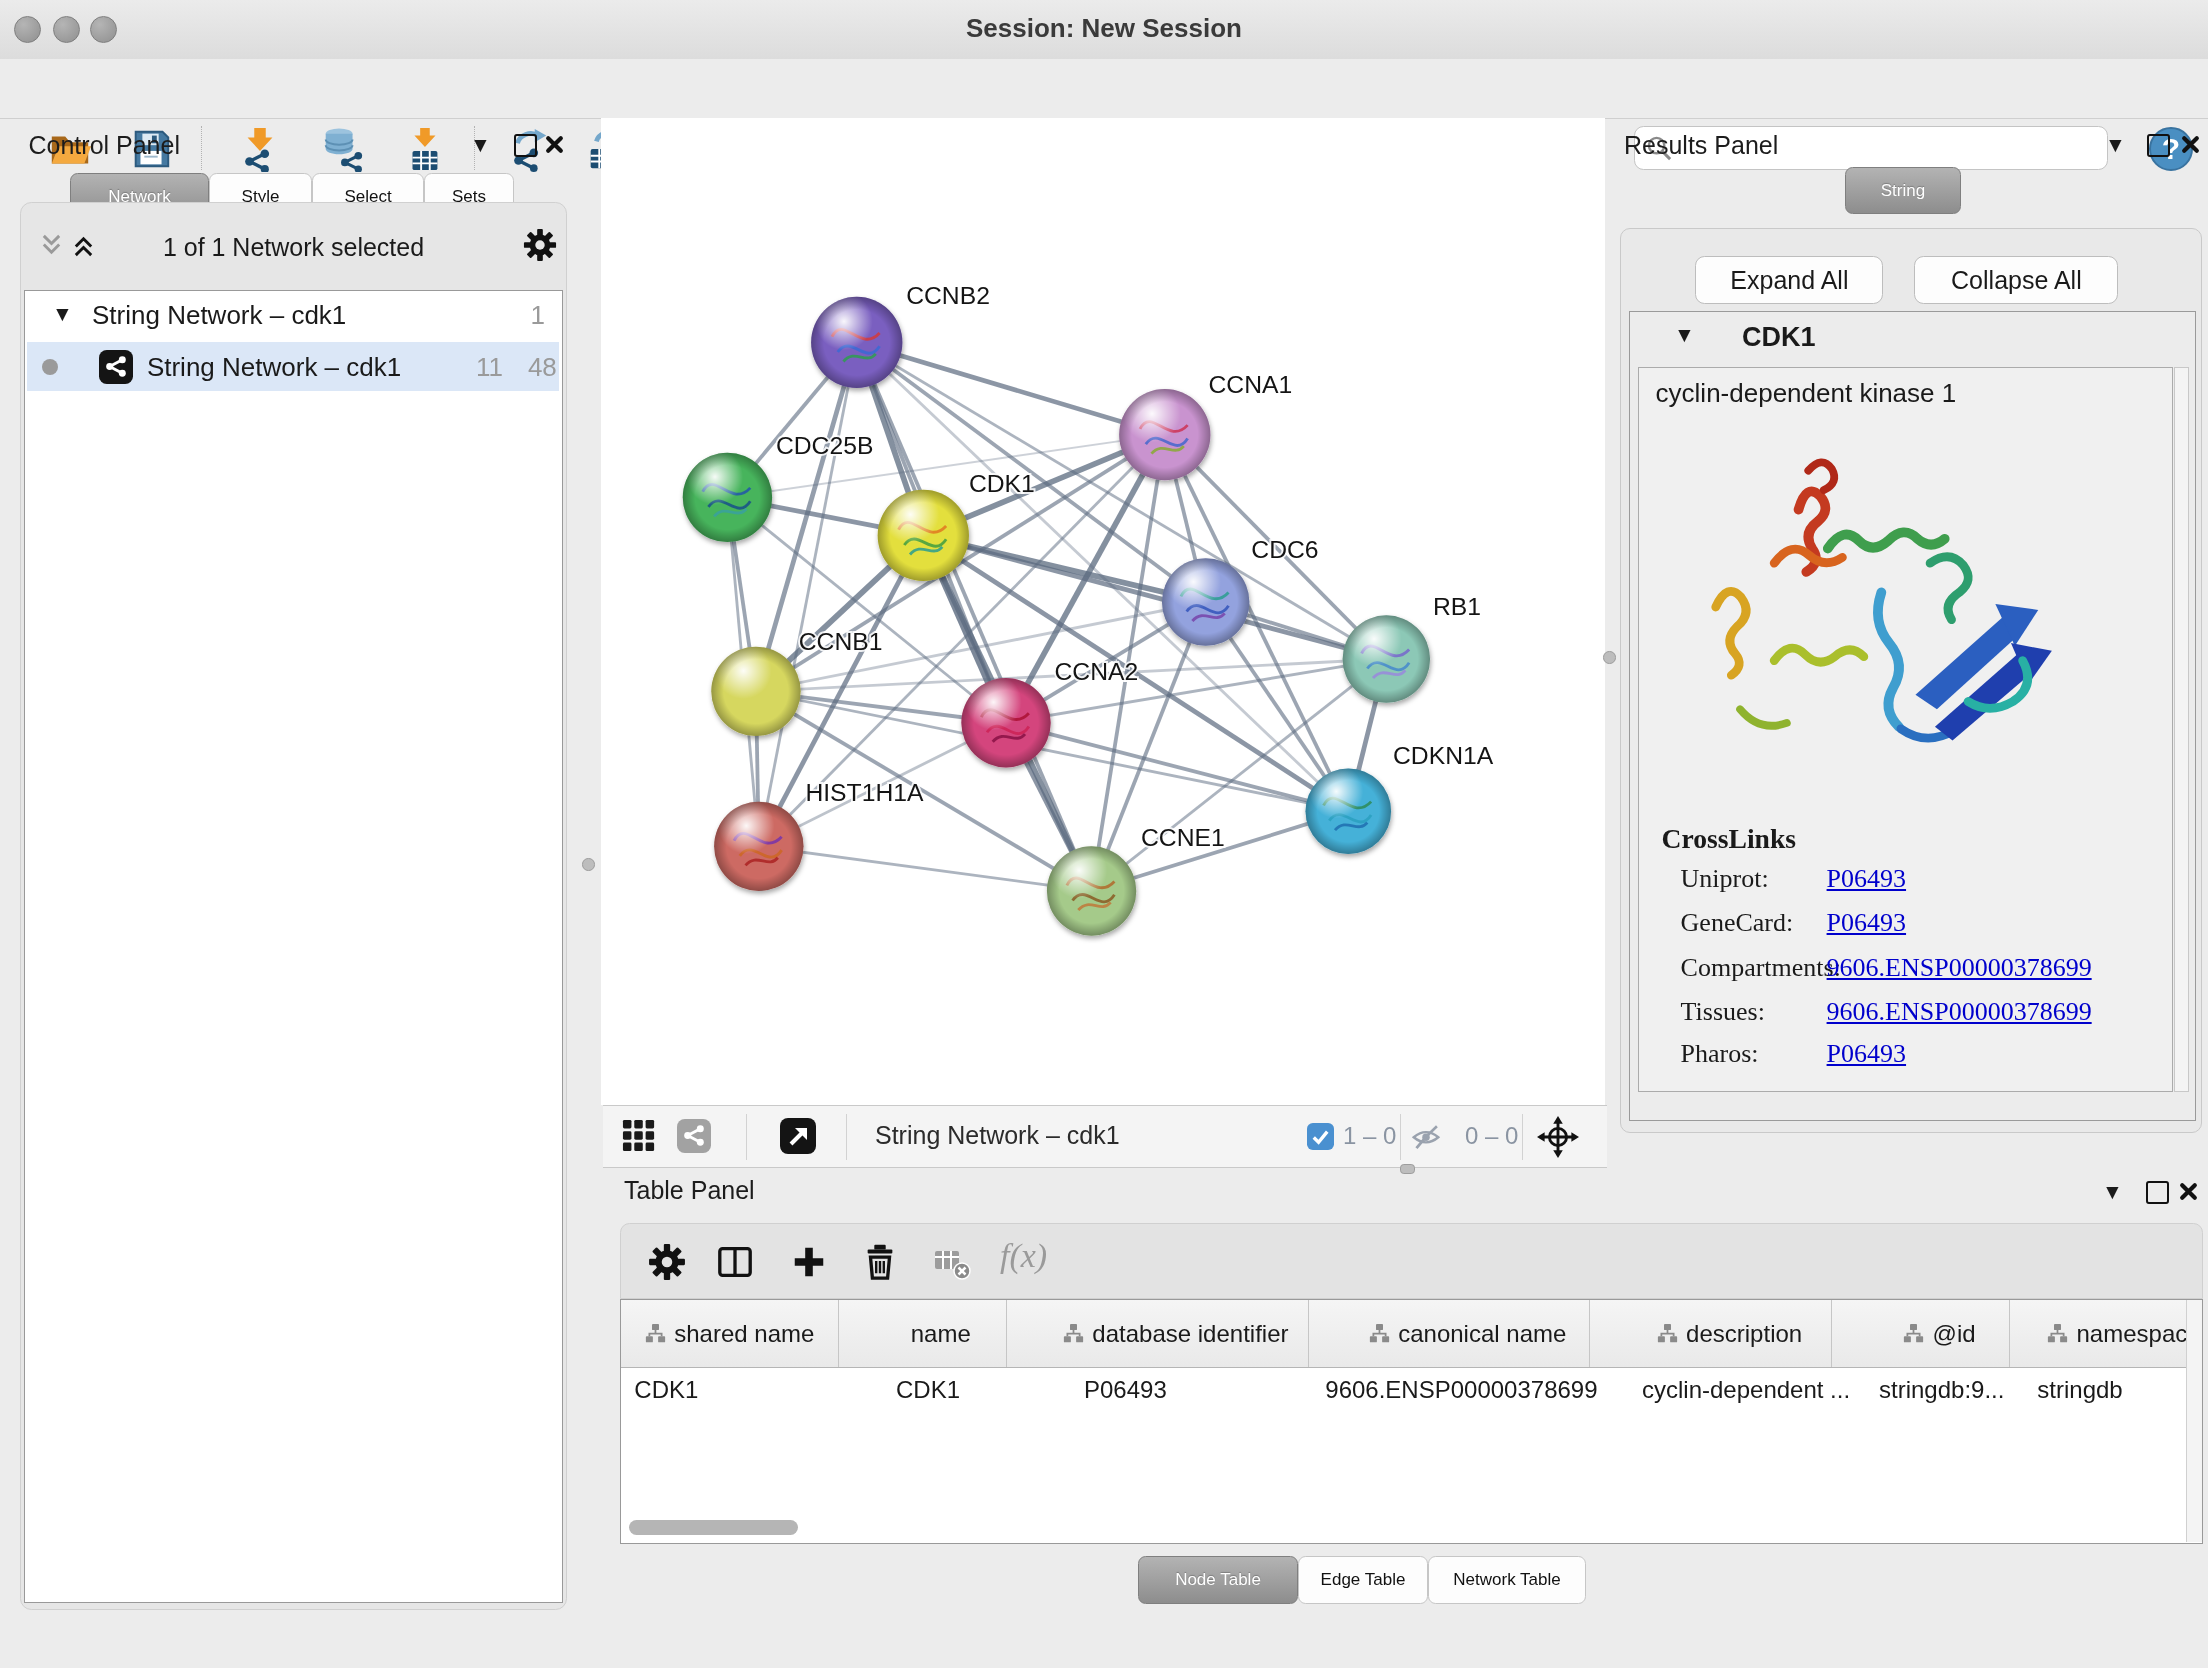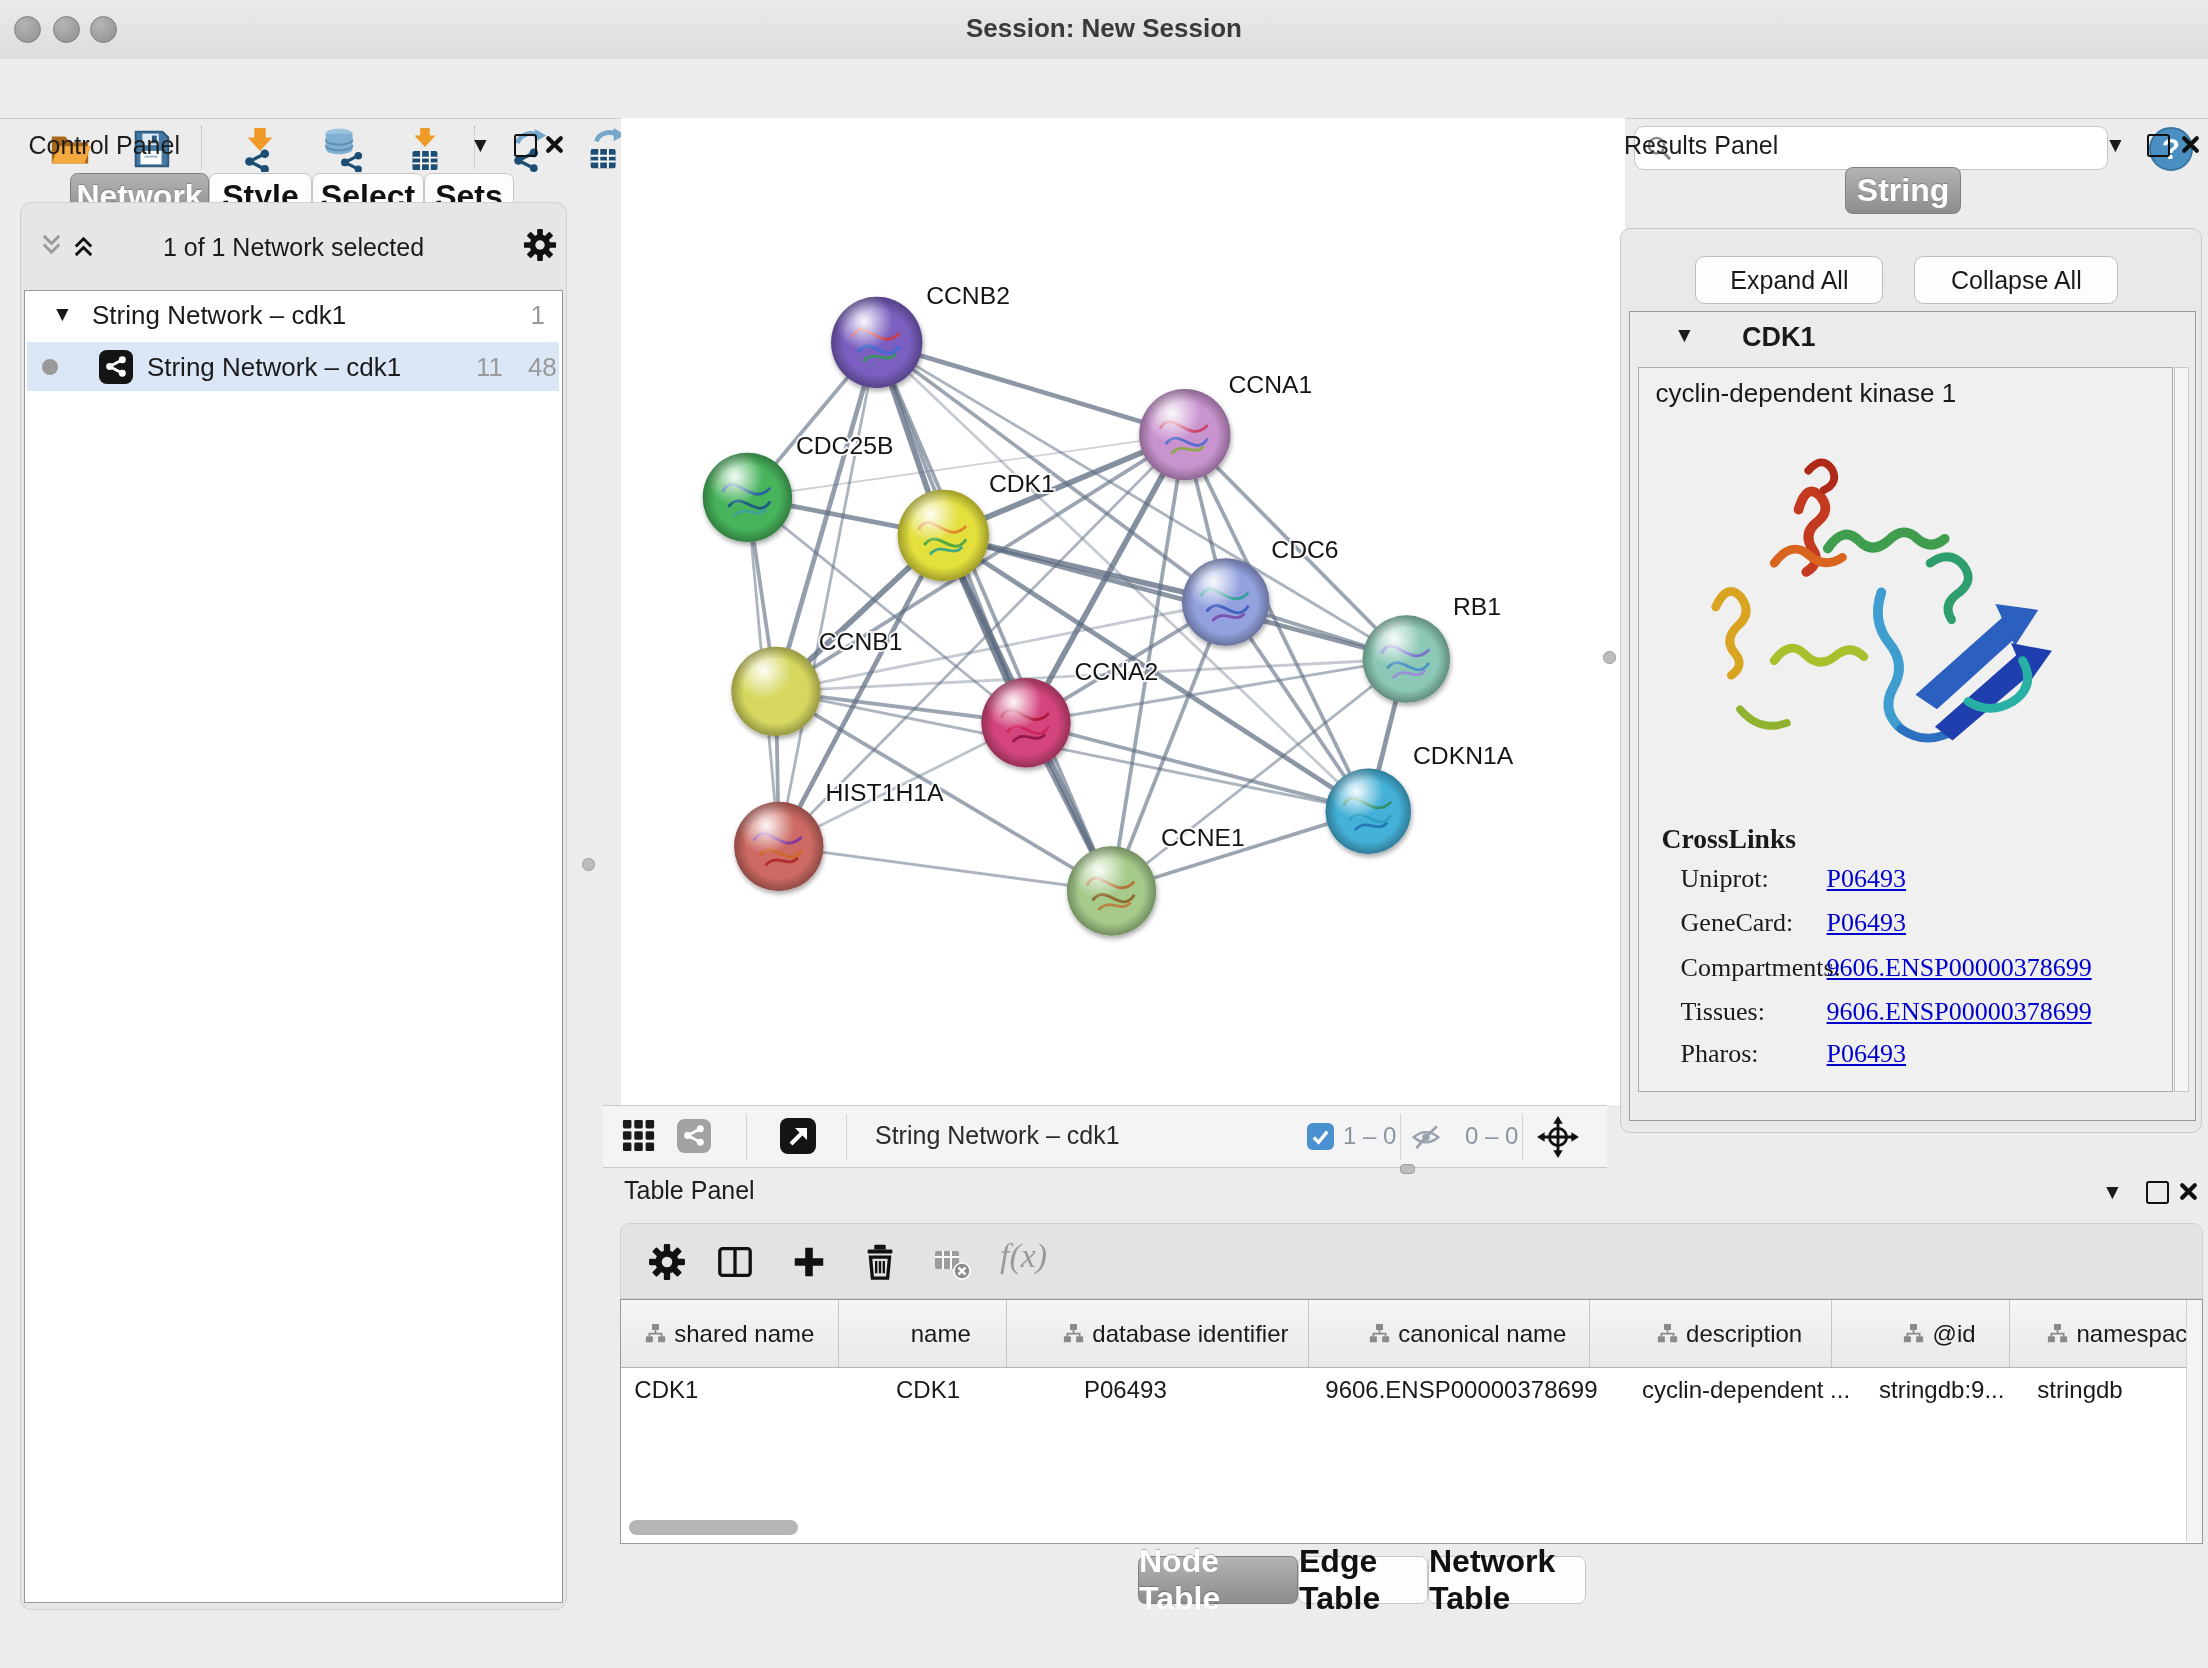--- a/index.html
+++ b/index.html
@@ -10,29 +10,29 @@
   .tl{position:absolute;top:16px;width:25px;height:25px;border-radius:50%;background:radial-gradient(circle at 35% 30%,#b5b5b5,#8f8f8f);border:1px solid #7e7e7e;}
   #title-text{position:absolute;top:13.3px;left:0;width:100%;text-align:center;font-size:26px;font-weight:600;color:#3a3a3a;}
   
   #toolbar{position:absolute;left:0;top:59px;width:2208px;height:59px;background:#ececec;border-bottom:1px solid #cfcfcf;}
   .tbi{position:absolute;top:65px;width:49px;height:49px;display:flex;align-items:center;justify-content:center;}
   .tsep{position:absolute;top:67px;height:44px;border-left:1.9px dotted #b2b2b2;}
   #search-box{position:absolute;left:1634px;top:67px;width:474px;height:44px;background:#fff;border:1.9px solid #c4c4c4;border-radius:9.5px;display:flex;align-items:center;padding-left:11.4px;box-sizing:border-box;}
   #search-box input{border:none;outline:none;font-size:25px;width:399px;background:transparent;margin-left:9.5px;font-family:"Liberation Sans",sans-serif;}
   
   .panel-title{font-size:25px;color:#1c1c1c;}
-  .tab{display:flex;align-items:center;justify-content:center;height:47px;background:#fdfdfd;border:1px solid #c6c6c6;font-size:32px;color:#111;border-radius:7.6px;box-sizing:border-box;font-weight:bold;}
+  .tab{display:flex;align-items:center;justify-content:center;height:47px;background:#fdfdfd;border:1px solid #c6c6c6;font-size:17px;color:#111;border-radius:7.6px;box-sizing:border-box;}
   .tab.active{background:linear-gradient(#b3b3b3,#8d8d8d);color:#fff;border:1px solid #7f7f7f;text-shadow:0 -1px 1px rgba(0,0,0,.25);}
   
   #control-panel{position:absolute;left:0;top:118px;width:571px;height:1489px;}
   #cp-container{position:absolute;left:20px;top:84px;width:545px;height:1406px;background:#e6e6e6;border:1px solid #d0d0d0;border-radius:11.4px;}
   #cp-whitebox{position:absolute;left:24px;top:172px;width:539px;height:1313px;background:#fff;border:1.9px solid #999;box-sizing:border-box;}
   .tree-num{color:#9a9a9a;font-size:26px;}
   
-  #canvas{position:absolute;left:621px;top:118px;width:1004px;height:987px;background:#fff;}
+  #canvas{position:absolute;left:601px;top:118px;width:1004px;height:987px;background:#fff;}
   #net-statusbar{position:absolute;left:603px;top:1105px;width:1004px;height:61px;background:#f4f4f4;border-top:1px solid #c9c9c9;border-bottom:1px solid #c9c9c9;}
   .nsep{position:absolute;top:7.6px;height:46px;border-left:1px solid #d2d2d2;}
   
   #results-panel{position:absolute;left:1609px;top:118px;width:599px;height:1050px;}
   #rp-box{position:absolute;left:11.4px;top:110px;width:582px;height:905px;background:#e9e9e9;border:1px solid #c9c9c9;border-radius:10px;box-sizing:border-box;}
   .rbtn{position:absolute;top:27px;height:46px;background:#fdfdfd;border:1px solid #bdbdbd;border-radius:9.5px;font-size:25px;display:flex;align-items:center;justify-content:center;}
   #cdk1-box{position:absolute;left:7.6px;top:82px;width:567px;height:810px;background:#ececec;border:1.9px solid #9a9a9a;box-sizing:border-box;}
   #cdk1-content{position:absolute;left:7.6px;top:55px;width:535px;height:725px;background:#f0f0f0;border:1px solid #ababab;box-sizing:border-box;}
   .serif{font-family:"Liberation Serif",serif;}
   .xlink{color:#0000cc;text-decoration:underline;}

